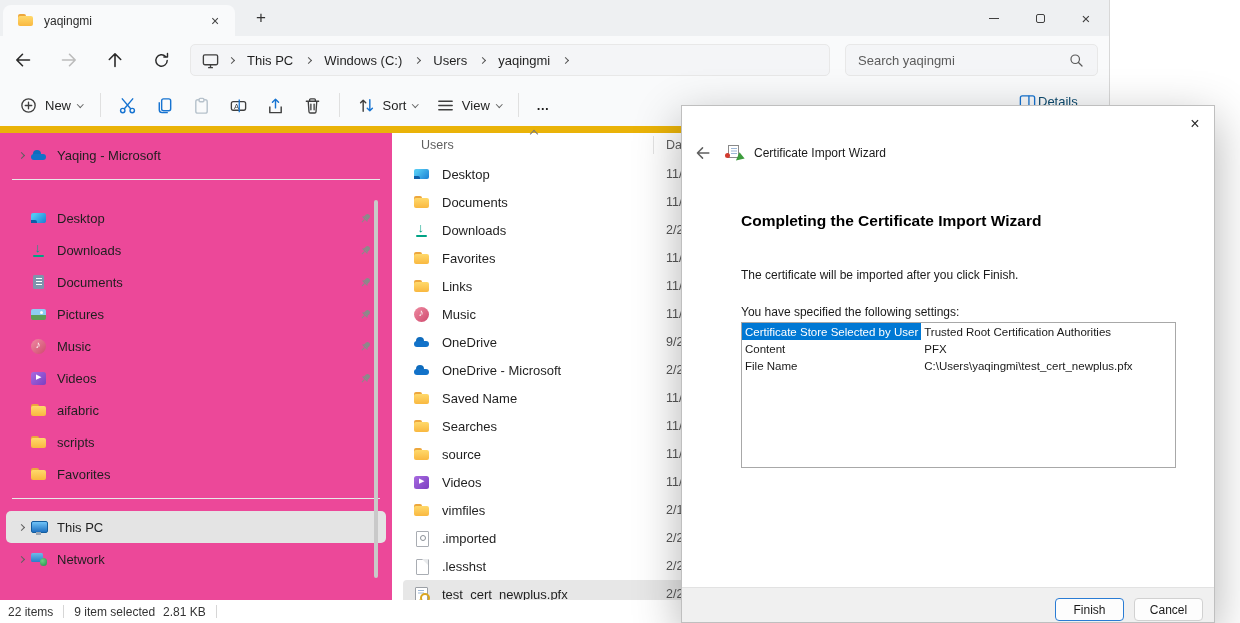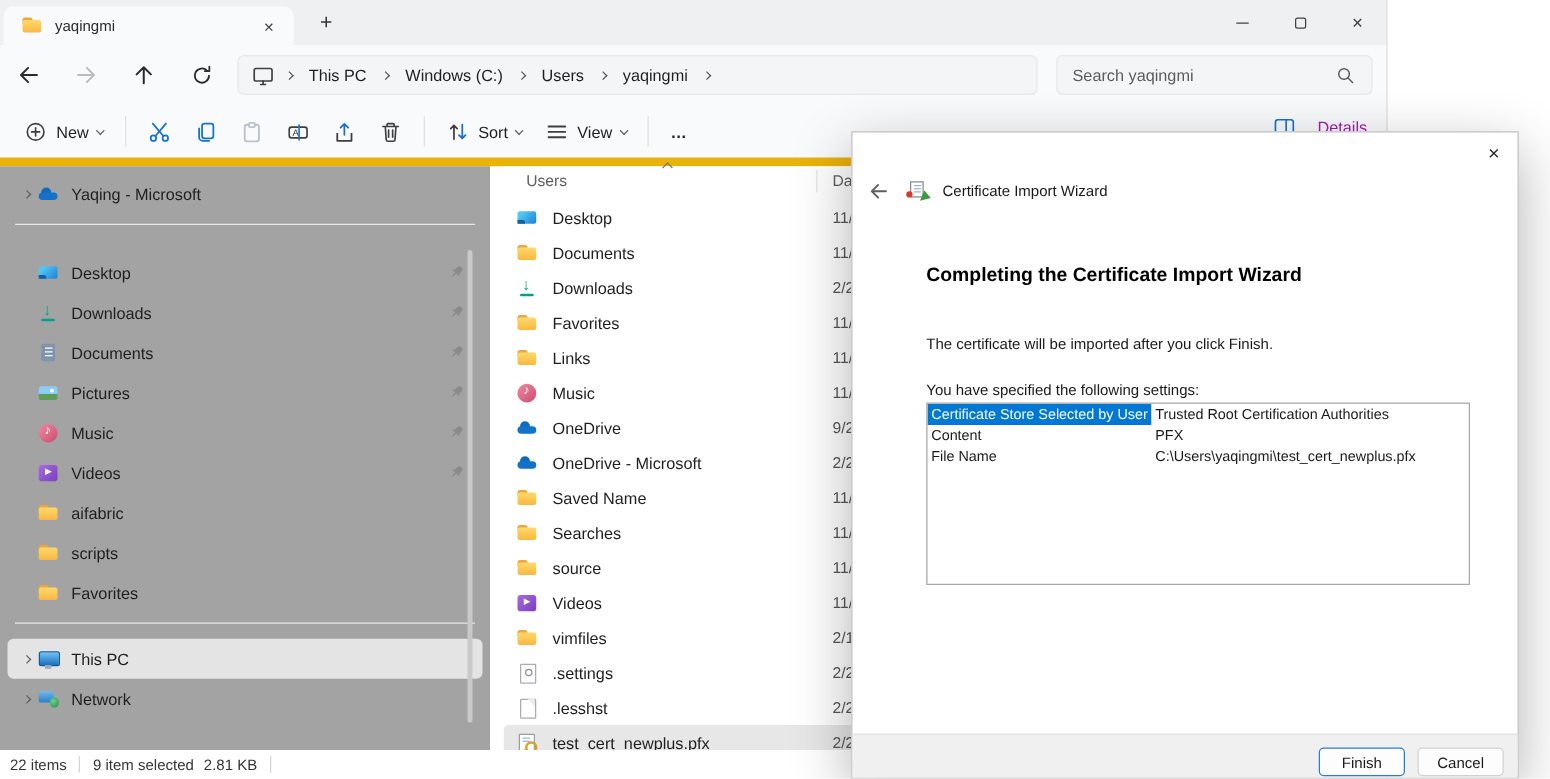--- a/index.html
+++ b/index.html
@@ -38,24 +38,24 @@
   .searchbox{position:absolute;left:845px;top:8px;width:253px;height:32px;background:#f4f5f7;border:1px solid #e8e8e8;
              border-radius:5px;display:flex;align-items:center;padding:0 12px;font-size:13px;color:#5c5c5c}
   .searchbox .ph{flex:1}
 
   
   .toolbar{position:absolute;left:0;top:84px;width:100%;height:49px;background:#f9fafb;border-bottom:7px solid #eab308;
            display:flex;align-items:center;padding-left:10px}
   .tb{display:flex;align-items:center;gap:7px;height:34px;padding:0 9px;border-radius:4px;font-size:13px;color:#1f1f1f}
   .tbsep{width:1px;height:24px;background:#e0e0e0;margin:0 8px}
   .tb .chev.d{border-color:#666;width:4.5px;height:4.5px;margin-top:-2px}
-  .details-btn{position:absolute;left:1018px;top:8px;display:flex;align-items:center;gap:17px;font-size:13px;color:#a21caf}
-
-  
-  .sidebar{position:absolute;left:0;top:133px;width:392px;bottom:23px;background:#a3a3a3;overflow:hidden}
+  .details-btn{position:absolute;left:1018px;top:8px;display:flex;align-items:center;gap:1px;font-size:13px;color:#0c4a6e}
+
+  
+  .sidebar{position:absolute;left:0;top:133px;width:392px;bottom:23px;background:#ec4899;overflow:hidden}
   .side-section{padding:0 6px}
   .side-item{display:flex;align-items:center;height:32px;border-radius:5px;padding:0 6px;position:relative}
   .side-item.sel{background:#e4e4e4}
   .side-chev{width:18px;display:flex;align-items:center;justify-content:center}
   .side-chev .chev{border-color:#5f5f5f}
   .side-label{margin-left:10px;font-size:13px;flex:1;white-space:nowrap}
   .side-pin{position:absolute;right:14px;top:9px}
   .side-div{height:1px;background:#e8e8e8;margin:8px 12px}
   .side-gap{height:14px}
   .scrollthumb{position:absolute;left:374px;top:200px;width:4px;height:378px;background:#c9c9c9;border-radius:2px}
@@ -556,21 +556,21 @@
     <span class="row-name">Videos</span>
     <span class="row-date">11/</span>
   </div>
           <div class="file-row">
     <span class="ic ic-folder"></span>
     <span class="row-name">vimfiles</span>
     <span class="row-date">2/1</span>
   </div>
           <div class="file-row">
     <span class="ic ic-gitconfig"></span>
-    <span class="row-name">.settings</span>
+    <span class="row-name">.imported</span>
     <span class="row-date">2/2</span>
   </div>
           <div class="file-row">
     <span class="ic ic-textfile"></span>
     <span class="row-name">.lesshst</span>
     <span class="row-date">2/2</span>
   </div>
           <div class="file-row sel">
     <span class="ic ic-certificate">
               <span class="rib"></span>

